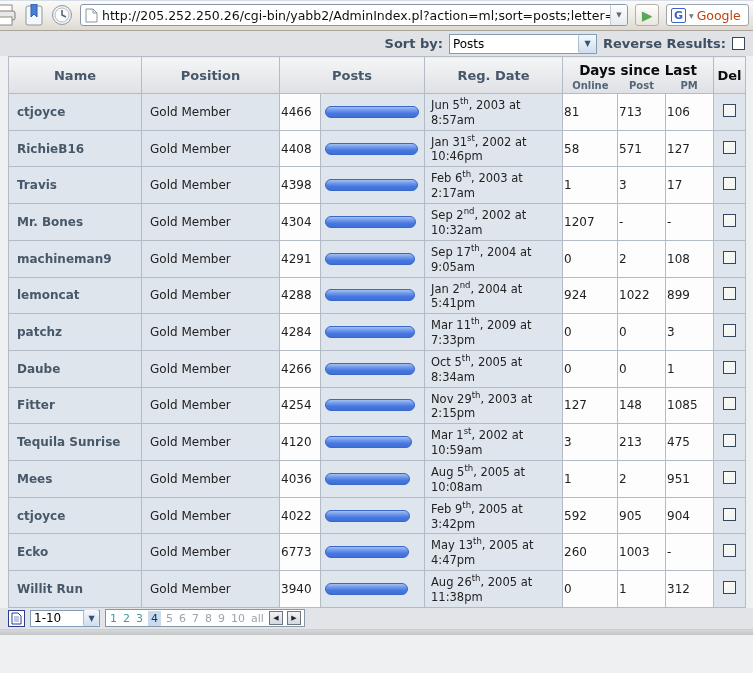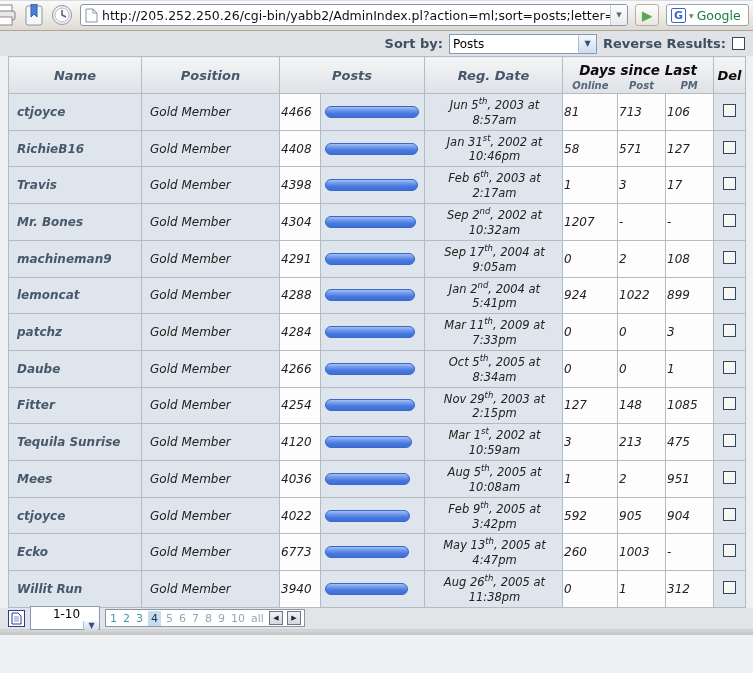--- a/index.html
+++ b/index.html
@@ -42,21 +42,21 @@
     flex:1 1 auto; height:22px; background:#fff;
     border:1px solid #9aa5b1; border-radius:3px;
     display:flex; align-items:center; padding:0 4px; gap:3px; overflow:hidden;
   }
   .g-logo {
     width:15px; height:15px; border:1px solid #3a62c8; border-radius:2px;
     color:#3a62c8; font-size:11px; font-weight:bold; line-height:13px;
     text-align:center; background:#fff;
   }
   .g-drop { font-size:6px; color:#777; }
-  .search-placeholder { font-size:12.5px; color:#15803d; }
+  .search-placeholder { font-size:12.5px; color:#c2410c; }
   
   .sortbar {
     height:25px; background:#e0e2e6;
     display:flex; align-items:center; justify-content:flex-end;
     gap:6px; padding-right:8px;
     font-size:13px; font-weight:bold; color:#3e5063;
   }
   .select {
     height:20px; background:#fff; border:1px solid #7f9db9;
     display:flex; align-items:center; font-weight:normal; color:#000;
@@ -69,56 +69,56 @@
     display:flex; align-items:center; justify-content:center;
     font-size:8px; color:#33527a;
   }
   .sort-select { width:148px; }
   .cb {
     display:inline-block; width:13px; height:13px;
     border:1px solid #35475c; background:linear-gradient(135deg,#fefcf4,#edf3f6);
   }
   
   .content { padding:0 8px; background:#eef0f2; }
-  table { border-collapse:collapse; width:737px; table-layout:fixed;font-style:italic; }
+  table { border-collapse:collapse; width:737px; table-layout:fixed; }
   th, td { border:1px solid #b3bcc5; }
   thead th {
     height:37px; background:linear-gradient(#f4f5f7,#dfe1e5);
     color:#46586a; font-size:13px; font-weight:bold; text-align:center;
     padding:0;
   }
   th.th-days { color:#0c0c0c;margin-left:30px; }
   .days-title { font-size:13.5px; line-height:20px; padding-top:2px; }
   .days-sub { display:flex; font-size:10px; color:#54667a; line-height:12px; }
   .days-sub span { display:block; }
   .sub-online { width:55px;text-align:center; } .sub-post { width:48px; } .sub-pm { width:48px; }
   th.th-del { color:#0c0c0c; }
   tbody td { height:36px; font-size:12px; color:#222; }
   td.c-name { background:#dfe5ec; font-weight:bold; color:#47586b; padding-left:8px; font-size:12px; }
   td.c-pos  { background:#dfe5ec; padding-left:8px; }
   td.c-num  { background:#fdfdfd; text-align:left; }
   td.c-bar  { background:#dfe5ec; padding:0 4px; }
-  td.c-date { background:#dfe5ec; padding:2px 4px 2px 6px; line-height:1.3; font-size:11.5px;text-align:center; }
+  td.c-date { background:#dfe5ec; padding:2px 4px 2px 6px; line-height:1.3; font-size:11.5px; }
   td.c-date sup { font-size:8.5px; }
   td.c-del  { background:#dfe5ec; text-align:center; }
   .bar {
     height:12px; border-radius:6px;
     border:1px solid #3a68c8;
     background:linear-gradient(180deg,#a3c0f2 0%,#6d96ea 35%,#4678e0 65%,#3e6fd6 100%);
   }
   
   .footer {
     height:21px; background:#e2e4e7;
     display:flex; align-items:center; gap:5px; padding-left:8px;
   }
   .doc-btn {
     width:17px; height:17px; border:1px solid #2c3c8e; background:#fff;
     display:flex; align-items:center; justify-content:center;
   }
-  .range-select { width:70px; height:24px;flex-direction:column; }
+  .range-select { width:70px; height:17px; }
   .pager {
     height:18px; background:#fff; border:1px solid #8796a8;
     display:flex; align-items:center; padding:0 3px; gap:4px; font-size:11px;
   }
   .pg { padding:1px 1px; }
   .pg.visited { color:#3f9aa2; }
   .pg.current { color:#1c3350; background:#c8dcf0; padding:1px 3px; }
   .pg.other { color:#9aa4ae; }
   .pager-arrow {
     width:14px; height:14px; border:1px solid #6b7682;

